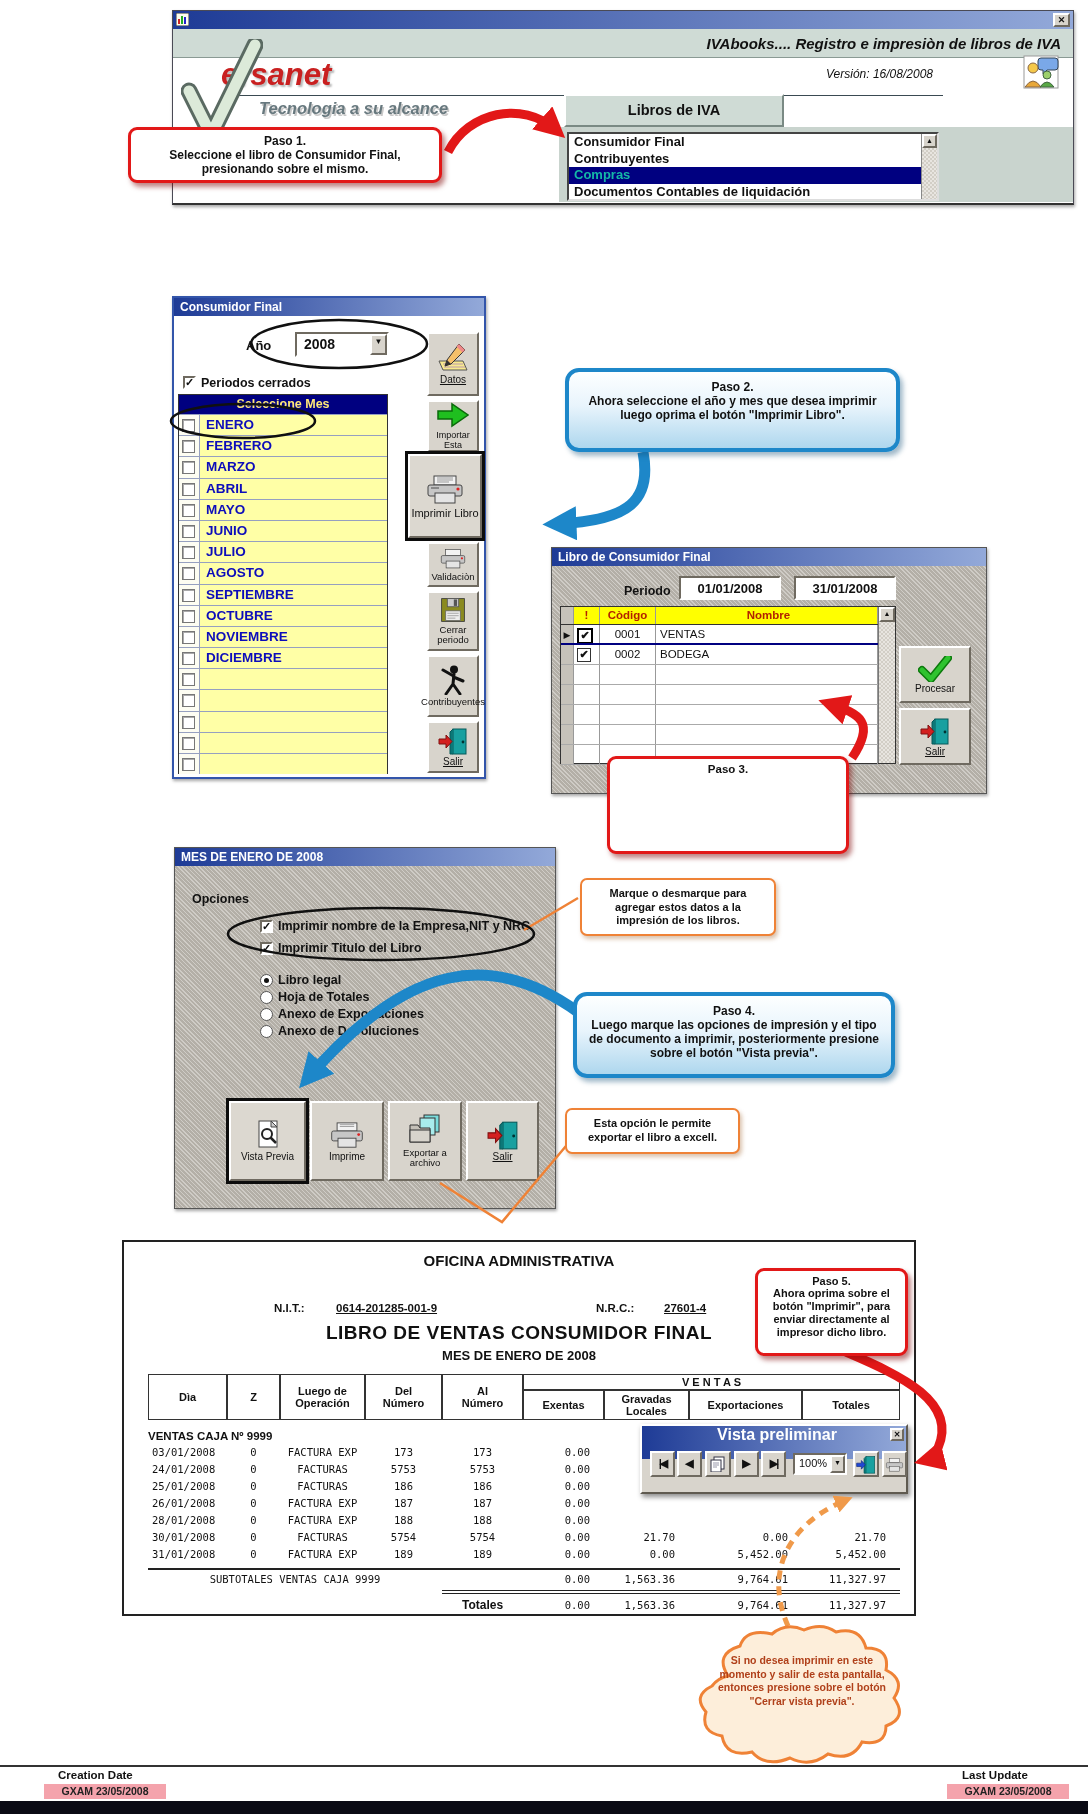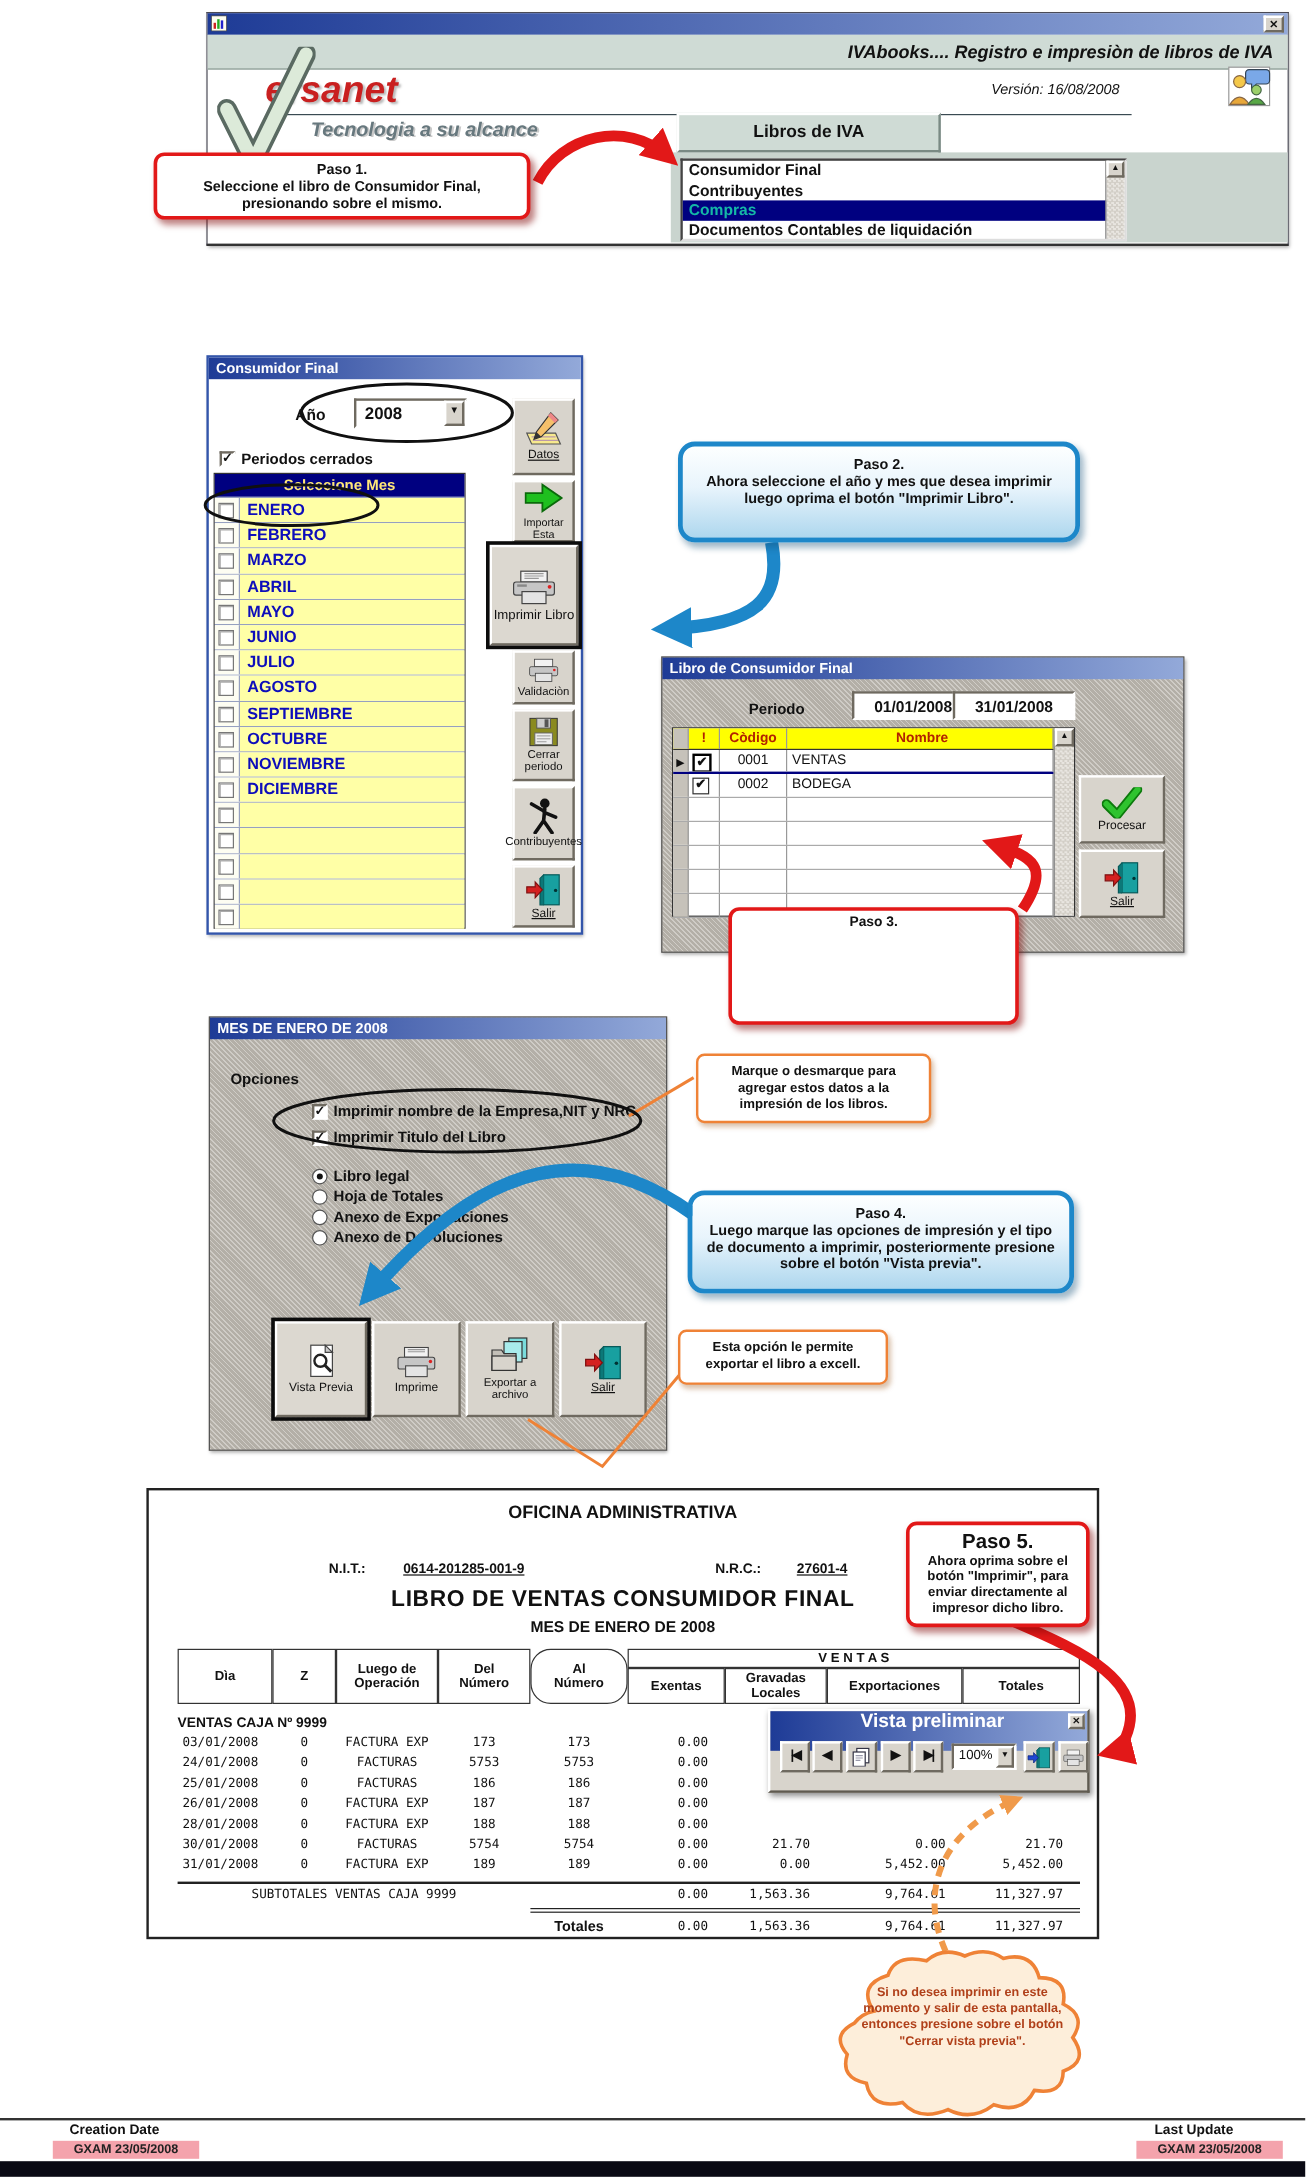--- a/index.html
+++ b/index.html
@@ -335,21 +335,21 @@
             <polygon points="1,12 8,12 8,8 14,14.5 8,21 8,17 1,17" fill="#d42020" stroke="#801010"></polygon>
           </svg>
         </span>
       <span class="lbl ul">Salir</span>
     </div>
   </div>
 
   <div class="win graybody" id="win-libro" style="left:551px;top:547px;width:434px;height:245px;border:1px solid #555;z-index:2;">
     <div class="tbar">Libro de Consumidor Final</div>
     <div class="boldlbl" style="left:72px;top:36px;">Periodo</div>
-    <div class="sunken" style="position:absolute;left:127px;top:28px;width:102px;height:24px;text-align:center;font-weight:bold;font-size:13px;line-height:21px;margin-left:31px;">01/01/2008</div>
+    <div class="sunken" style="position:absolute;left:127px;top:28px;width:102px;height:24px;text-align:center;font-weight:bold;font-size:13px;line-height:21px;">01/01/2008</div>
     <div class="sunken" style="position:absolute;left:242px;top:28px;width:102px;height:24px;text-align:center;font-weight:bold;font-size:13px;line-height:21px;">31/01/2008</div>
     <div class="grid" style="left:8px;top:58px;width:336px;height:158px;display:flex;">
       <div style="flex:1;">
           <div class="grow hdr">
             <div class="gc sel"></div>
             <div class="gc c1" style="line-height: 17px;">!</div>
             <div class="gc c2" style="line-height: 17px;">Còdigo</div>
             <div class="gc c3" style="text-align: center; line-height: 17px;">Nombre</div>
           </div>
           <div class="grow" style="border-bottom: 2px solid rgb(0, 0, 128);">
@@ -503,21 +503,21 @@
           <div>Z</div>
         </div>
         <div class="rcell" style="left: 156px; top: 132px; width: 85px; height: 46px;">
           <div>Luego de</div>
           <div>Operación</div>
         </div>
         <div class="rcell" style="left: 241px; top: 132px; width: 77px; height: 46px;">
           <div>Del</div>
           <div>Número</div>
         </div>
-        <div class="rcell" style="left: 318px; top: 132px; width: 81px; height: 46px; border-radius: 17px;">
+        <div class="rcell" style="left: 318px; top: 132px; width: 81px; height: 46px;">
           <div>Al</div>
           <div>Número</div>
         </div>
         <div class="rcell" style="left: 399px; top: 132px; width: 377px; height: 16px;">
           <div>V E N T A S</div>
         </div>
         <div class="rcell" style="left: 399px; top: 148px; width: 81px; height: 30px;">
           <div>Exentas</div>
         </div>
         <div class="rcell" style="left: 480px; top: 148px; width: 85px; height: 30px;">
@@ -680,21 +680,21 @@
     <div class="b">Marque o desmarque para agregar estos datos a la impresión de los libros.</div>
   </div>
   <div class="co blue" style="left:573px;top:992px;width:322px;height:86px;padding-top:8px;">
     <div class="t">Paso 4.</div>
     <div class="b">Luego marque las opciones de impresión y el tipo de documento a imprimir, posteriormente presione sobre el botón "Vista previa".</div>
   </div>
   <div class="co orange" style="left:565px;top:1108px;width:175px;height:46px;padding-top:7px;">
     <div class="b">Esta opción le permite exportar el libro a excell.</div>
   </div>
   <div class="co red" style="left:755px;top:1268px;width:153px;height:88px;">
-    <div class="t" style="font-size:17px;">Paso 5.</div>
+    <div class="t" style="font-size:11px;">Paso 5.</div>
     <div class="b" style="font-size:11px;line-height:13px;">Ahora oprima sobre el botón "Imprimir", para enviar directamente al impresor dicho libro.</div>
   </div>
 
   <div class="abs" style="left:0;top:1765px;width:1088px;border-top:2px solid #333;"></div>
   <div class="abs" style="left:58px;top:1769px;font-weight:bold;font-size:11.5px;">Creation Date</div>
   <div class="pink" style="left:44px;top:1784px;width:122px;height:15px;">GXAM 23/05/2008</div>
   <div class="abs" style="left:962px;top:1769px;font-weight:bold;font-size:11.5px;">Last Update</div>
   <div class="pink" style="left:947px;top:1784px;width:122px;height:15px;">GXAM 23/05/2008</div>
   <div class="abs" style="left:0;top:1801px;width:1088px;height:13px;background:#0a0a14;"></div>
 </div>

